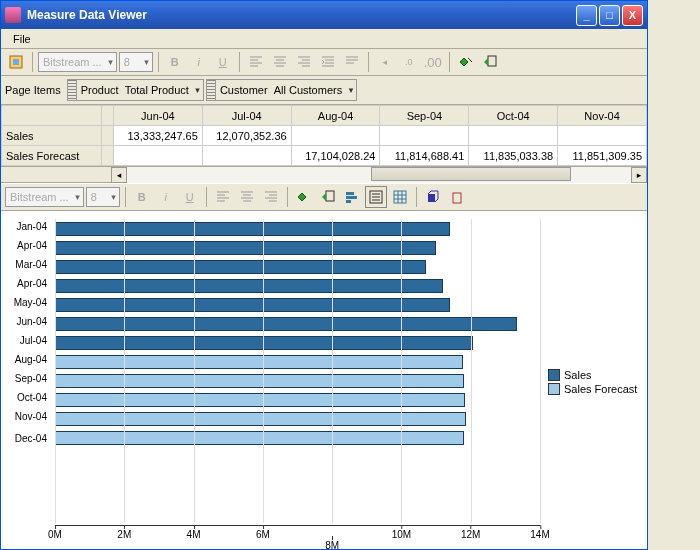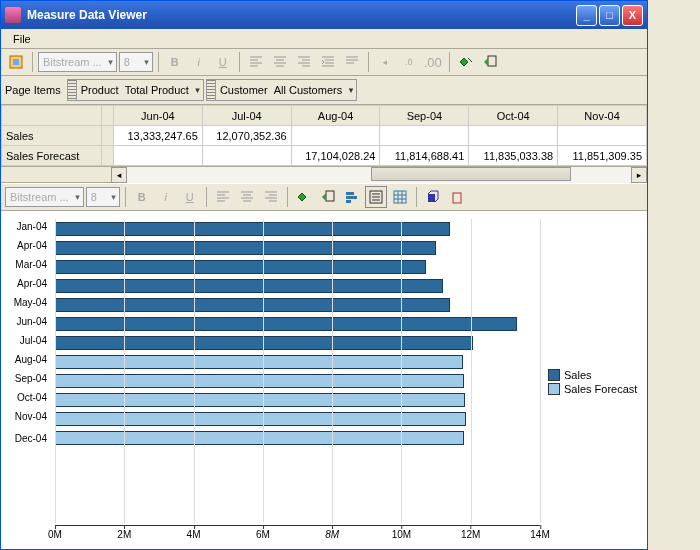--- a/index.html
+++ b/index.html
@@ -284,21 +284,21 @@
       </div>
   </div>
 
   <div class="chart-area">
     <div class="chart" id="chart">
         <div class="xaxis">
           <div class="xtick" style="left: 0%; top: 3px;">0M</div>
           <div class="xtick" style="left: 14.2857%; top: 3px;">2M</div>
           <div class="xtick" style="left: 28.5714%; top: 3px;">4M</div>
           <div class="xtick" style="left: 42.8571%; top: 3px;">6M</div>
-          <div class="xtick" style="left: 57.1429%; top: 3px; font-style: italic;">8M</div>
+          <div class="xtick" style="left: 57.1429%; top: 14px;">8M</div>
           <div class="xtick" style="left: 71.4286%; top: 3px; text-align: right;">10M</div>
           <div class="xtick" style="left: 85.7143%; top: 3px;">12M</div>
           <div class="xtick" style="left: 100%; top: 3px;">14M</div>
         </div>
         <div class="bars">
           <div class="row-bar">
             <div class="bar sales" style="width: 81.4286%;"></div>
           </div>
           <div class="row-bar">
             <div class="bar sales" style="width: 78.5714%;"></div>

